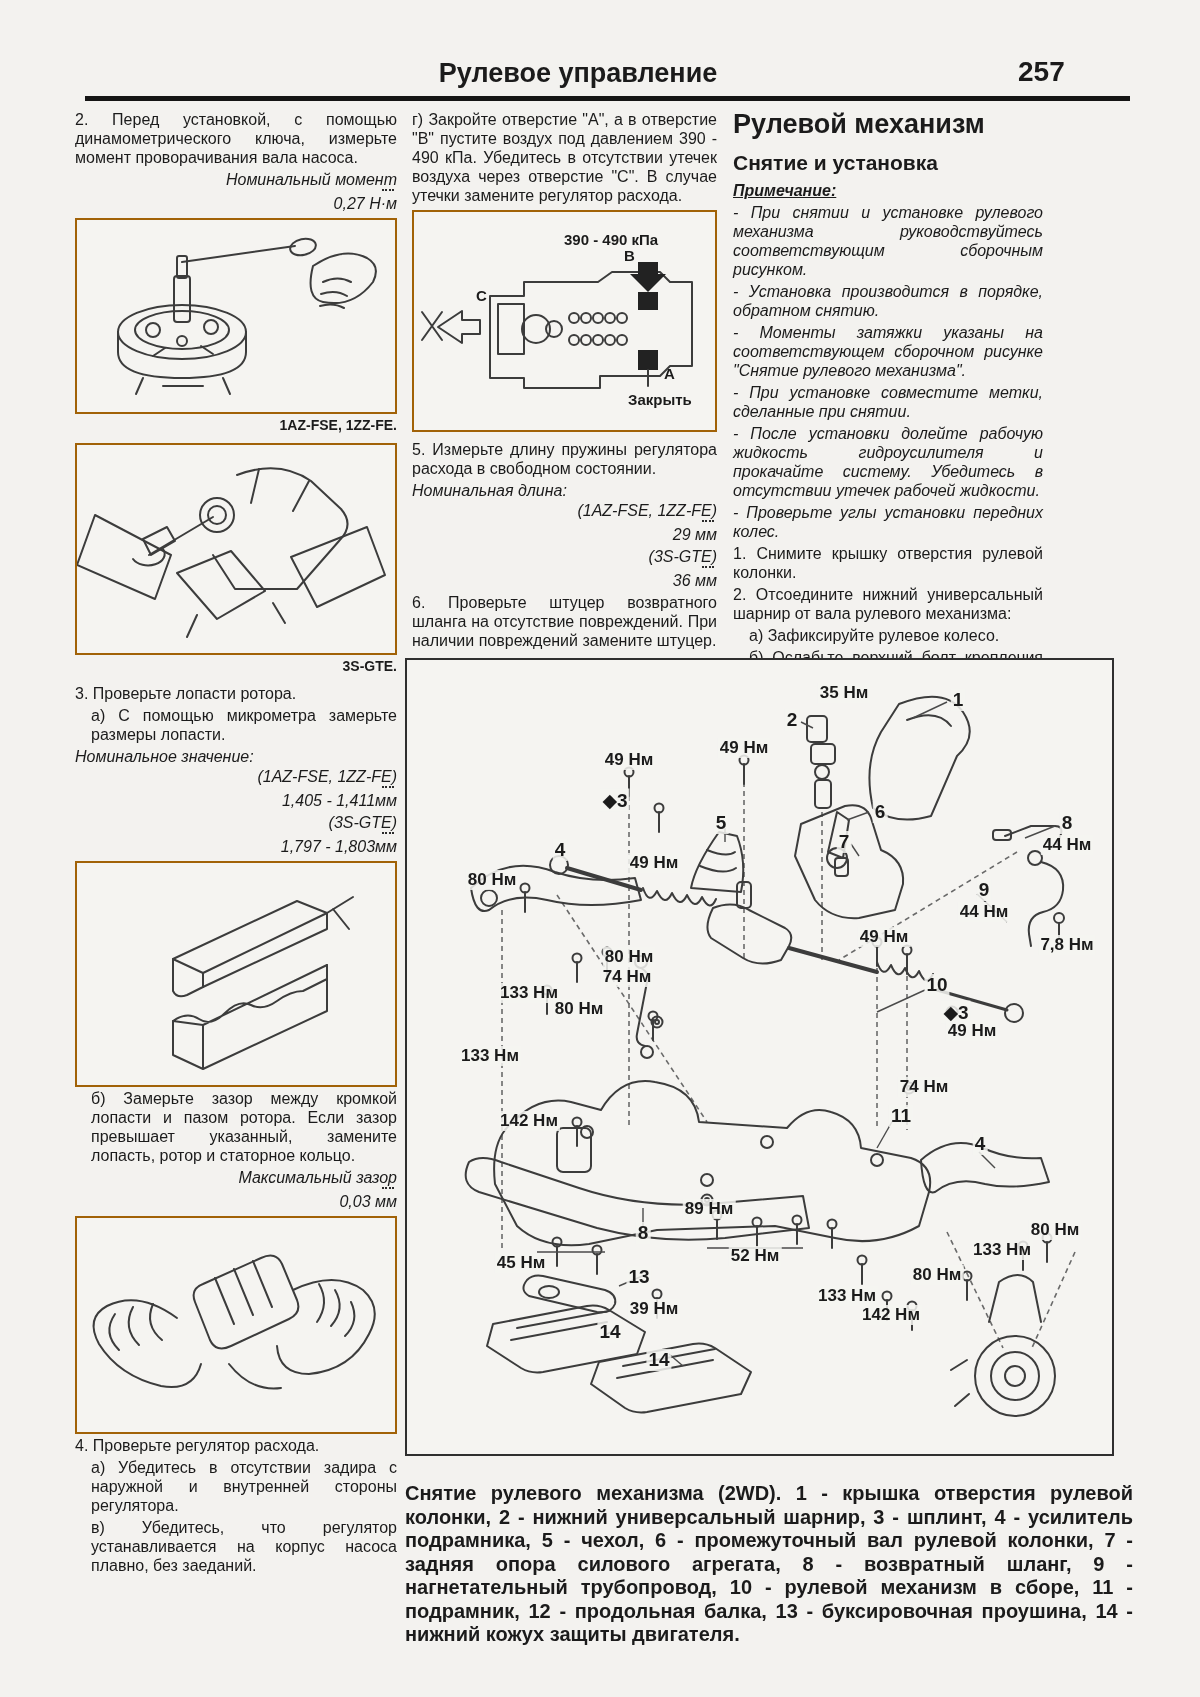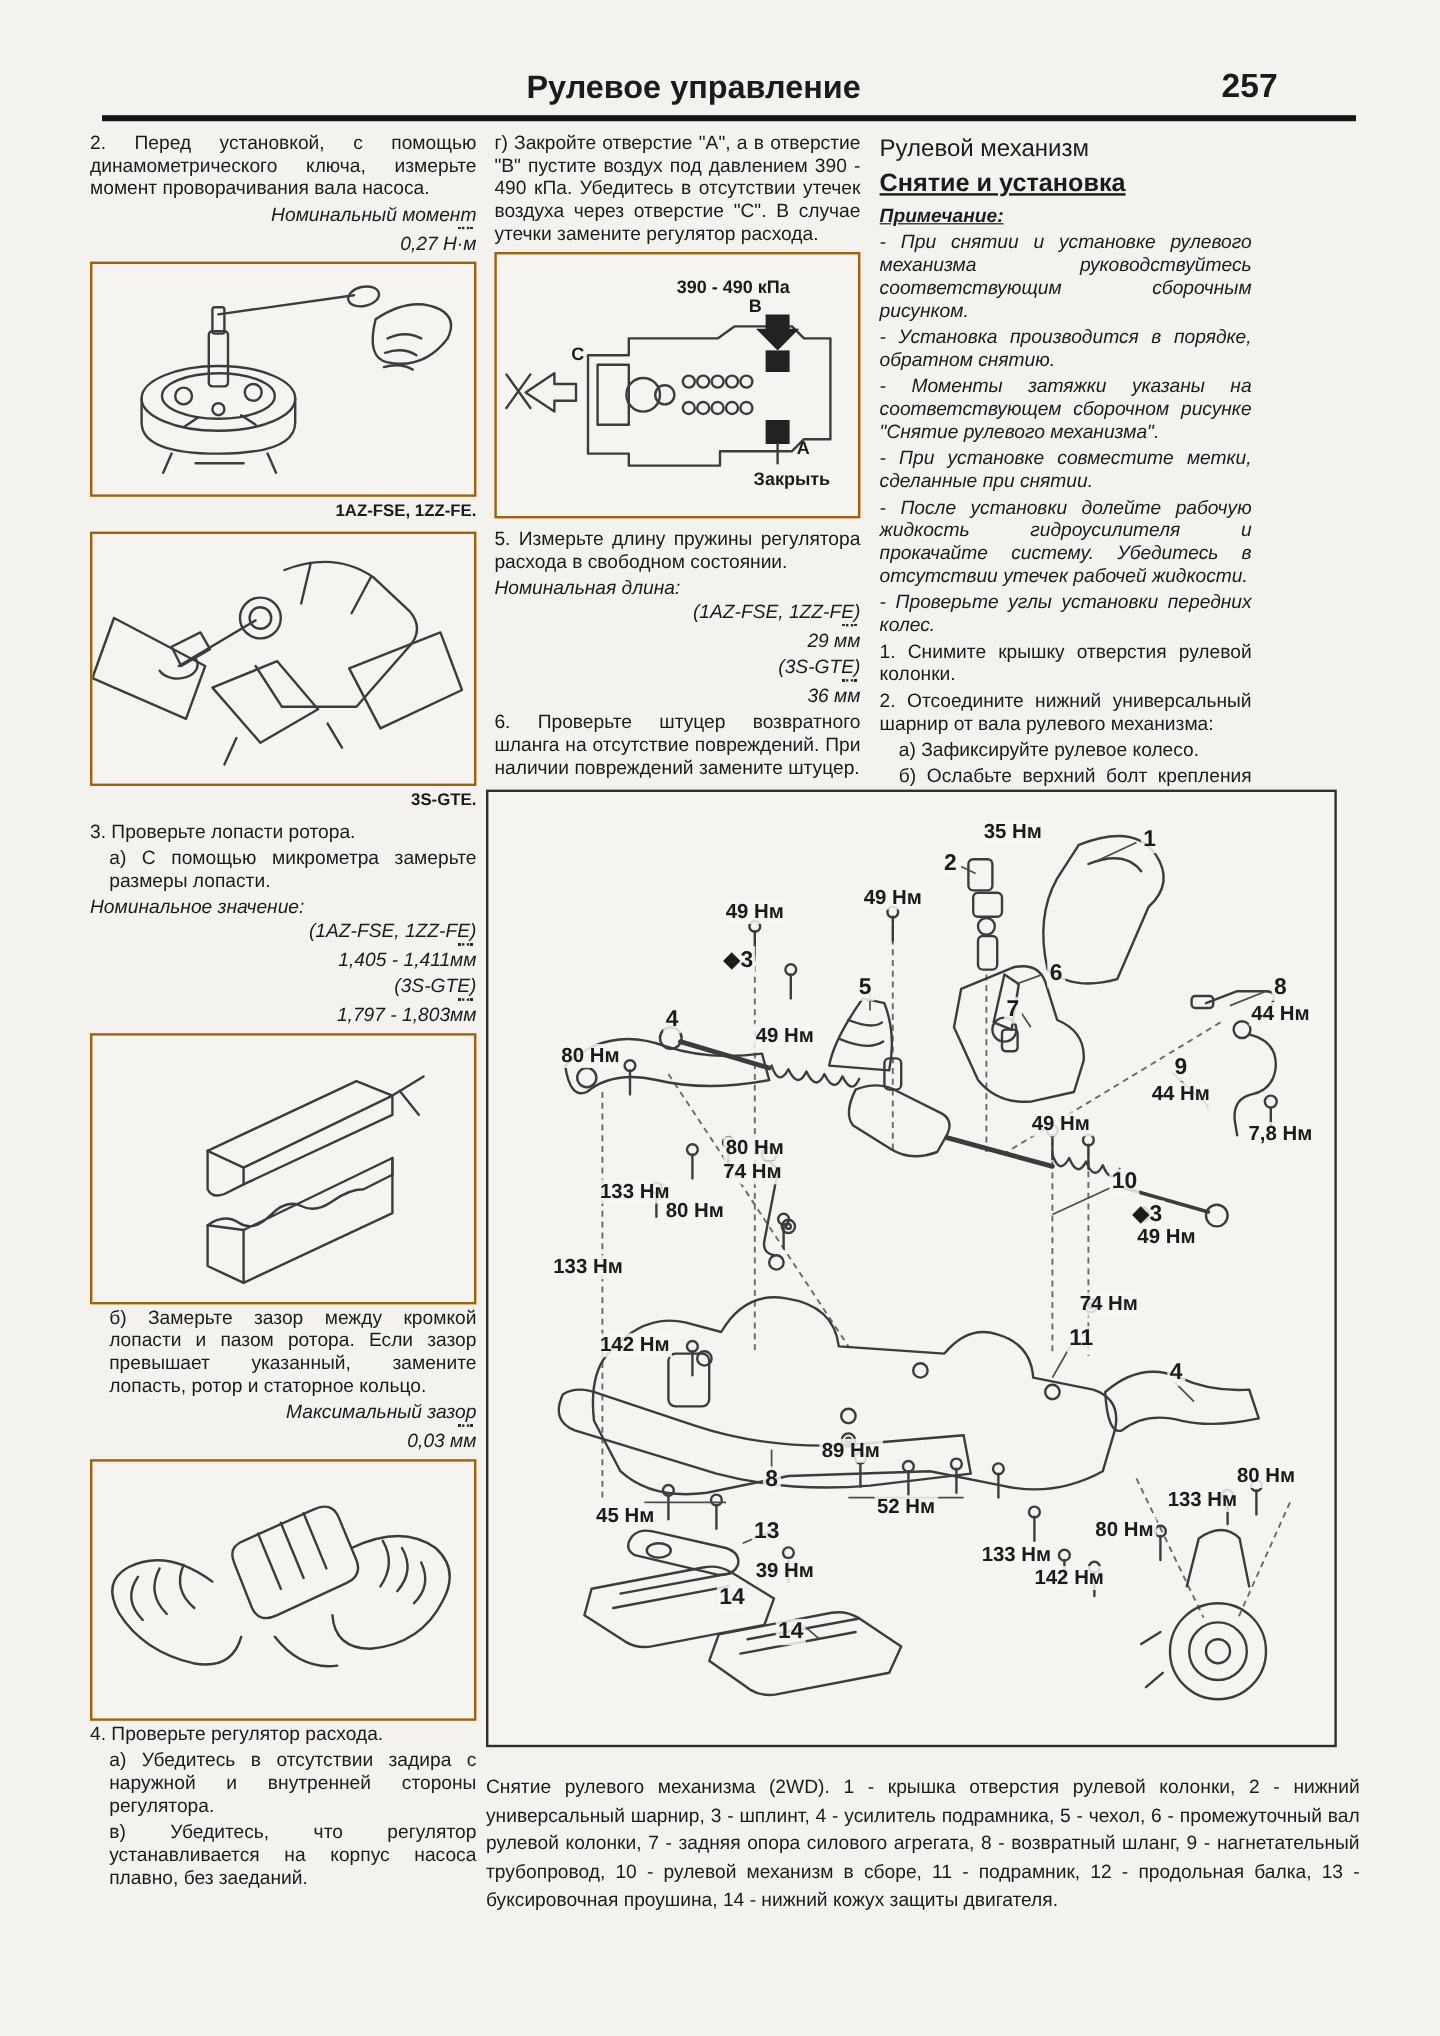--- a/index.html
+++ b/index.html
@@ -18,35 +18,35 @@
   .p{margin:0 0 3px 0;text-align:justify;}
   .sub{padding-left:16px;}
   .it{font-style:italic;}
   .spec{display:flex;align-items:flex-end;font-style:italic;margin:1px 0 3px 0;flex-direction:column;}
   .spec .lead{white-space:nowrap;}
   .spec .dots{flex:1;border-bottom:2px dotted #2a2a2a;margin:0 3px 3px 3px;min-width:12px;}
   .spec .val{white-space:nowrap;}
   .spec.ind{padding-left:14px;}
   .figbox{border:2px solid #a16207;background:#f5f4f1;margin:5px 0 2px 0;position:relative;}
   .figcap{font-size:14px;font-weight:bold;margin:2px 0 8px 0;text-align:right;}
-  .h1{font-size:20px;font-weight:normal;line-height:29px;margin:0 0 2px 0;}
-  .h2{font-size:21px;font-weight:bold;line-height:24px;margin:0 0 6px 0;text-decoration:underline;}
+  .h1{font-size:27px;font-weight:bold;line-height:29px;margin:0 0 12px 0;}
+  .h2{font-size:21px;font-weight:bold;line-height:24px;margin:0 0 6px 0;}
   .notehdr{font-style:italic;font-weight:bold;text-decoration:underline;margin:0 0 3px 0;}
   svg{display:block;}
   .art{stroke:#3c3c3c;stroke-width:2;fill:none;stroke-linecap:round;stroke-linejoin:round;}
   .dash{stroke:#6a6a6a;stroke-width:1.6;fill:none;stroke-dasharray:5 4;}
   .lead-line{stroke:#4a4a4a;stroke-width:1.4;fill:none;}
   .fill-dark{fill:#222;stroke:none;}
   
   .diagram{position:absolute;left:405px;top:658px;width:705px;height:794px;
            border:2px solid #2f2f2f;background:#f5f4f1;}
   .dlabel{position:absolute;transform:translate(-50%,-50%);font-size:17px;font-weight:bold;
           white-space:nowrap;background:rgba(245,244,241,.85);padding:0 2px;}
   .dlabel.part{font-size:19px;}
-  .caption{position:absolute;left:405px;top:1462px;width:728px;font-size:16px;font-weight:normal;
+  .caption{position:absolute;left:405px;top:1462px;width:728px;font-size:20px;font-weight:bold;
            line-height:23.5px;text-align:justify;}
   
   .vlabel{position:absolute;font-size:15px;font-weight:bold;white-space:nowrap;}
 </style>
 </head>
 <body>
 
 <div class="page">
 
   <div class="hdr-title">Рулевое управление</div>

